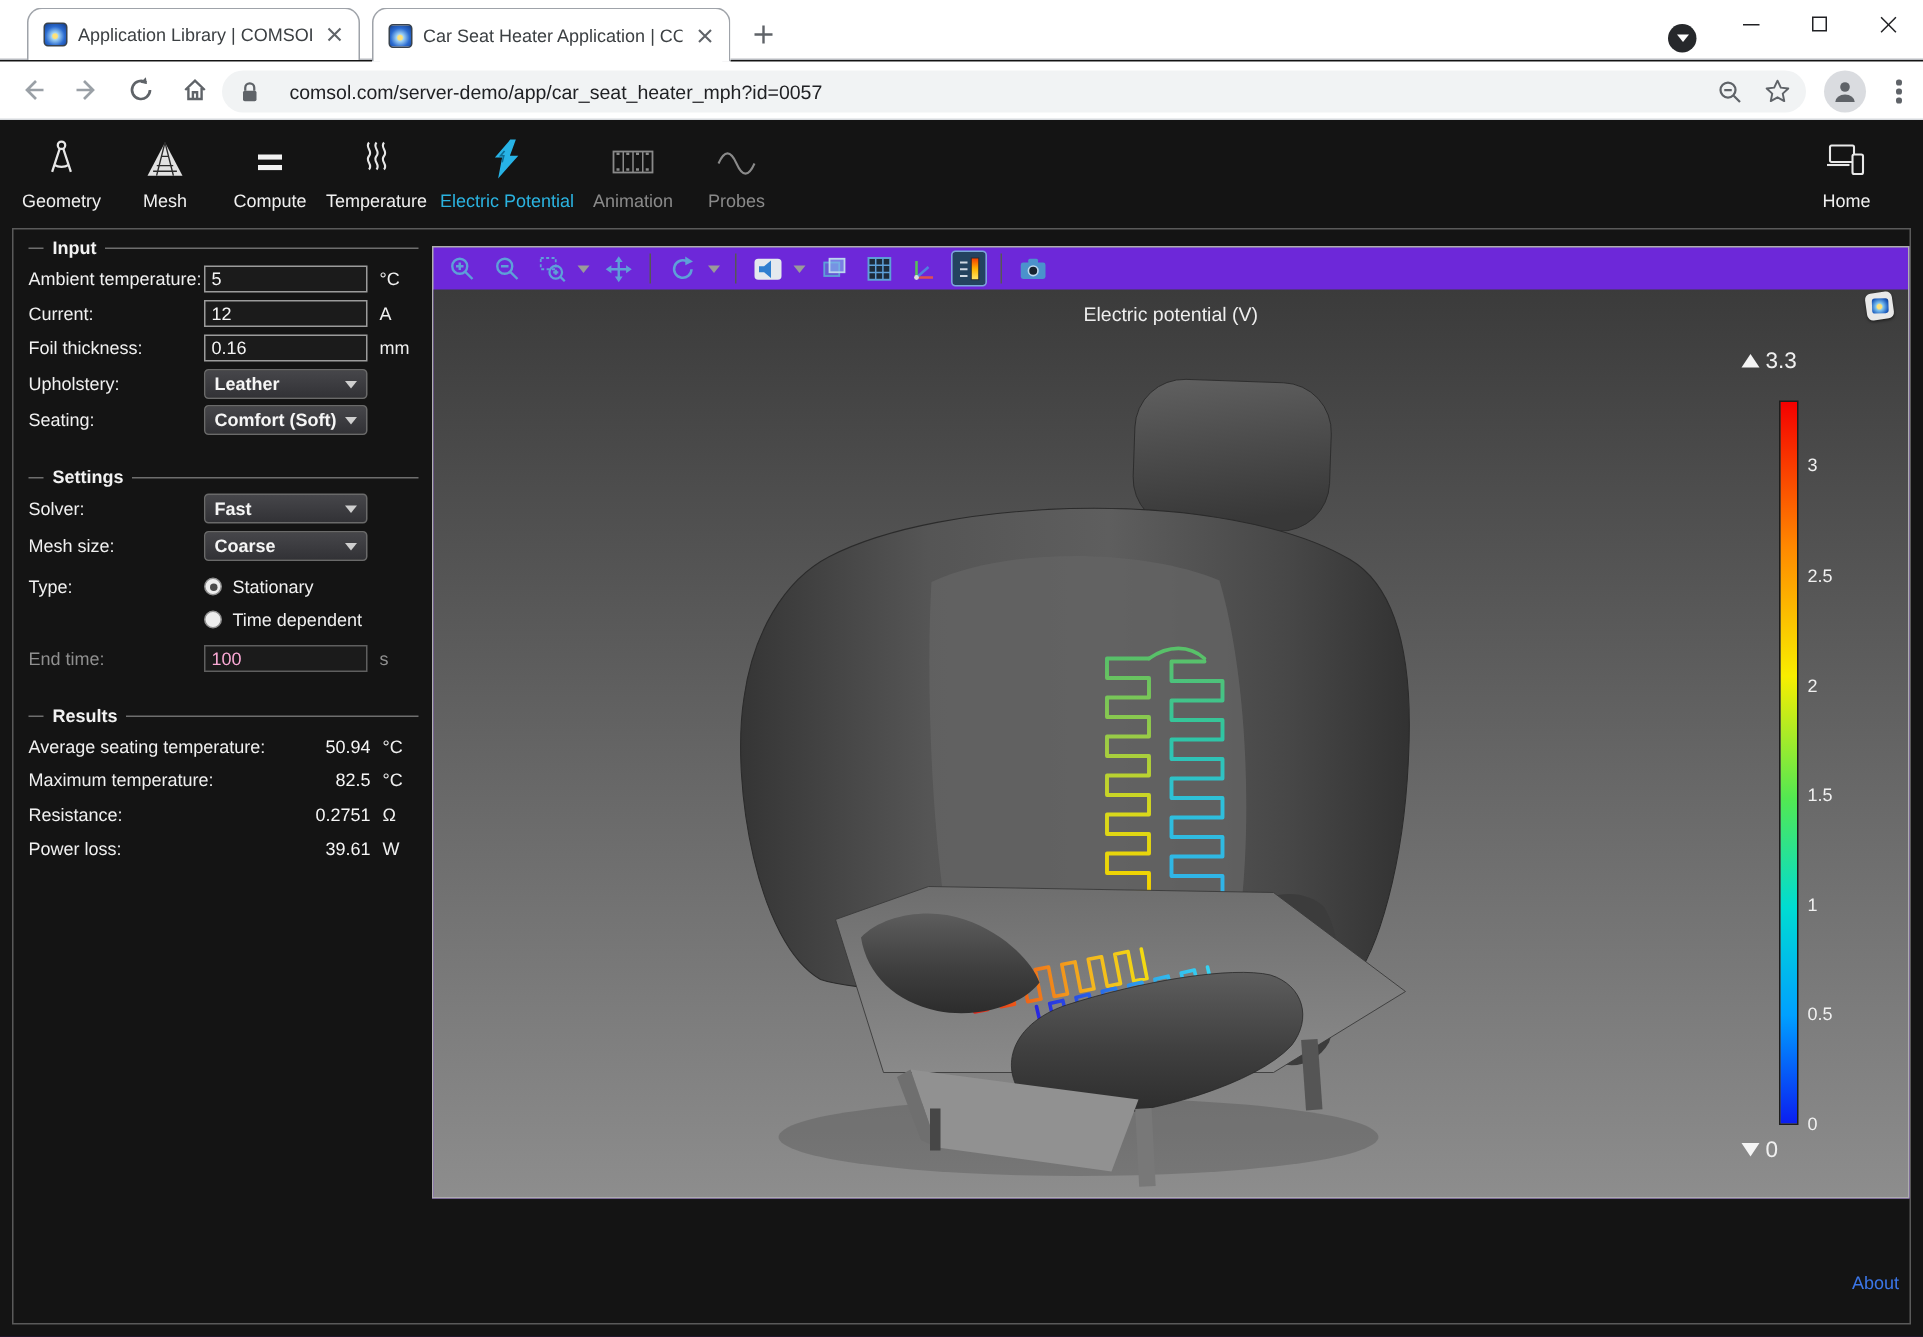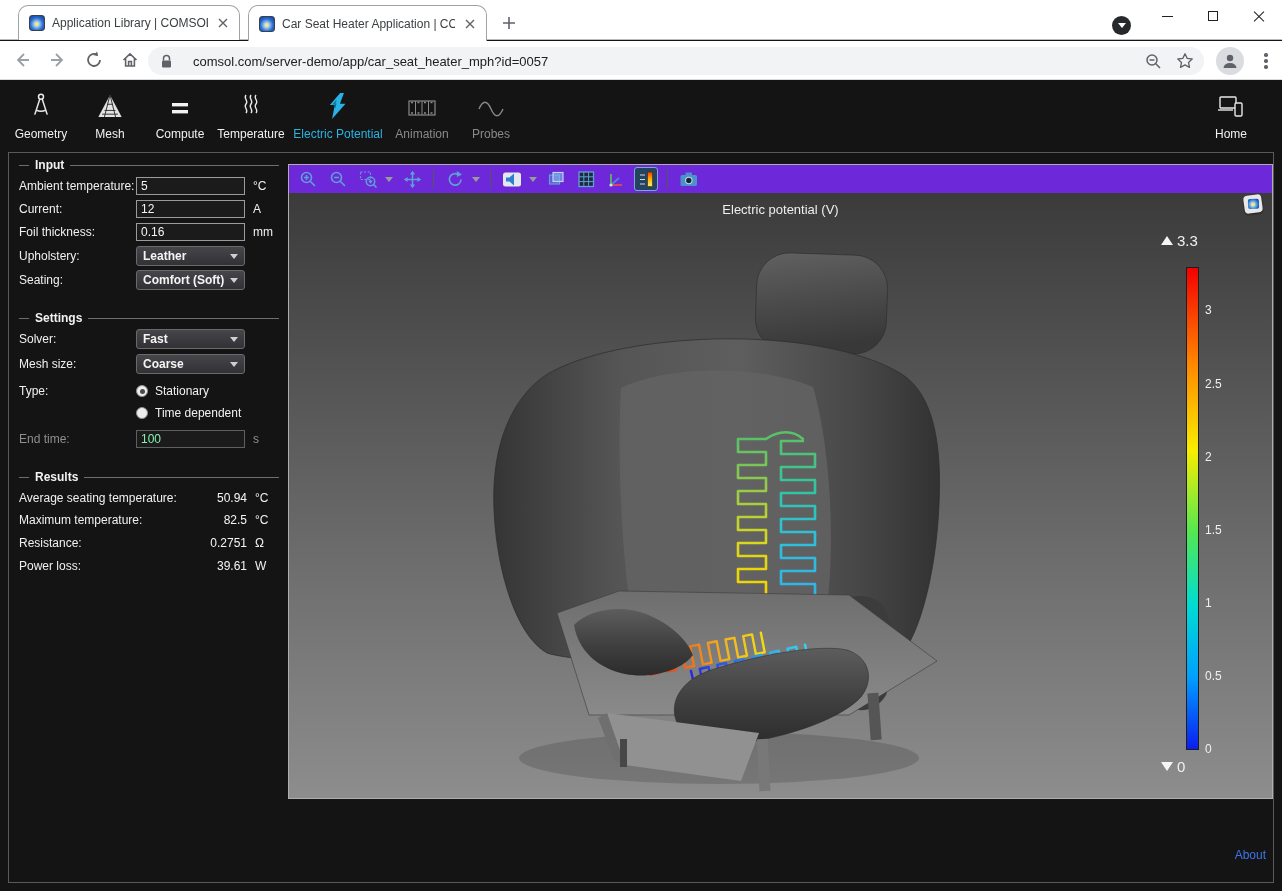--- a/index.html
+++ b/index.html
@@ -61,21 +61,21 @@
   .sidebar { position:absolute; left:0; top:0; width:280px; height:100%; color:#f0f0f0; font-size:12px; }
   .grp { position:absolute; left:10px; right:10px; display:flex; align-items:center; gap:6px; }
   .grp .dash { width:10px; height:0; border-top:1px solid #6e6e6e; }
   .grp .line { flex:1; height:0; border-top:1px solid #6e6e6e; }
   .grp .gtitle { color:#f2f2f2;font-weight:bold; }
   .srow { position:absolute; left:10px; right:6px; height:20px; display:flex; align-items:center; }
   .slabel { width:117px; color:#f0f0f0; }
   .slabel.dis { color:#8f8f8f; }
   .field { width:109px; height:18px; background:#1b1b1b; border:1px solid #9b9b9b; color:#f5f5f5;
            font-size:12px; font-family:"Liberation Sans",sans-serif; padding:0 4px; outline:none; }
-  .field.dis { border-color:#5f5f5f; color:#86efac; }
+  .field.dis { border-color:#5f5f5f; color:#f9a8d4; }
   .unit { margin-left:8px; color:#f0f0f0; }
   .unit.dis { color:#8f8f8f; }
   .drop { width:109px; height:20px; background:linear-gradient(#46464a,#323236); border:1px solid #6a6a6a;
           border-radius:3px; display:flex; align-items:center; padding:0 6px; color:#f5f5f5; }
   .drop .dtext { flex:1; font-size:12px;font-weight:bold; }
   .dcaret { width:0; height:0; border-left:4px solid transparent; border-right:4px solid transparent; border-top:5px solid #cfcfcf; }
   .radio { width:12px; height:12px; border-radius:50%; background:#ededed; border:1px solid #8f8f8f; margin-right:7px; flex:none; }
   .radio.sel { display:flex; align-items:center; justify-content:center; }
   .radio.sel::after { content:""; width:5px; height:5px; border-radius:50%; background:#4a4a4a; }
   .rrow { position:absolute; left:10px; right:6px; height:20px; display:flex; align-items:center; }

